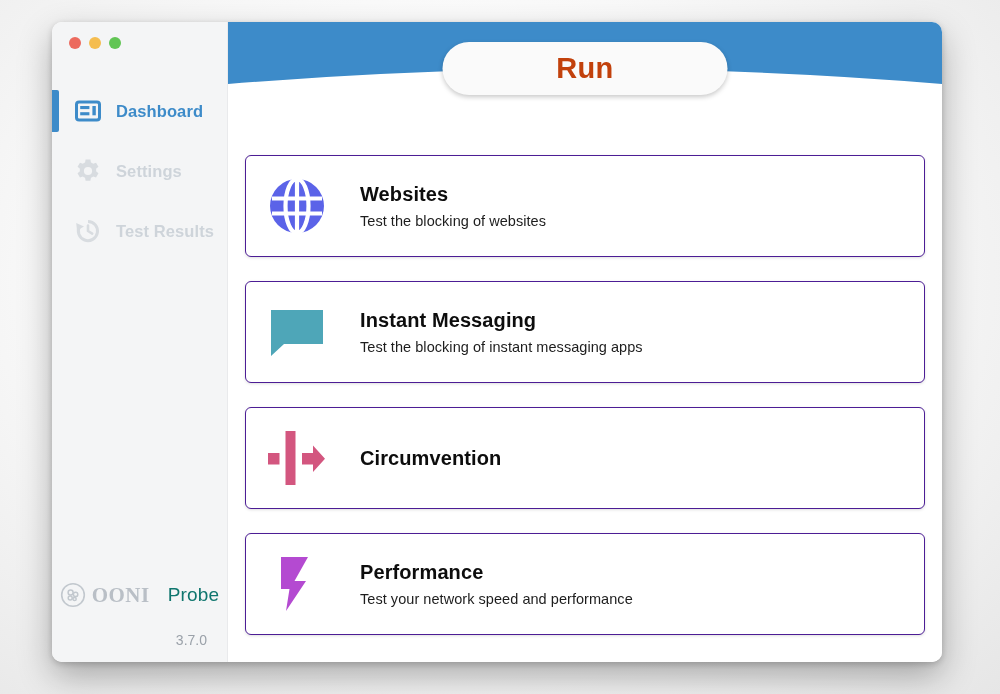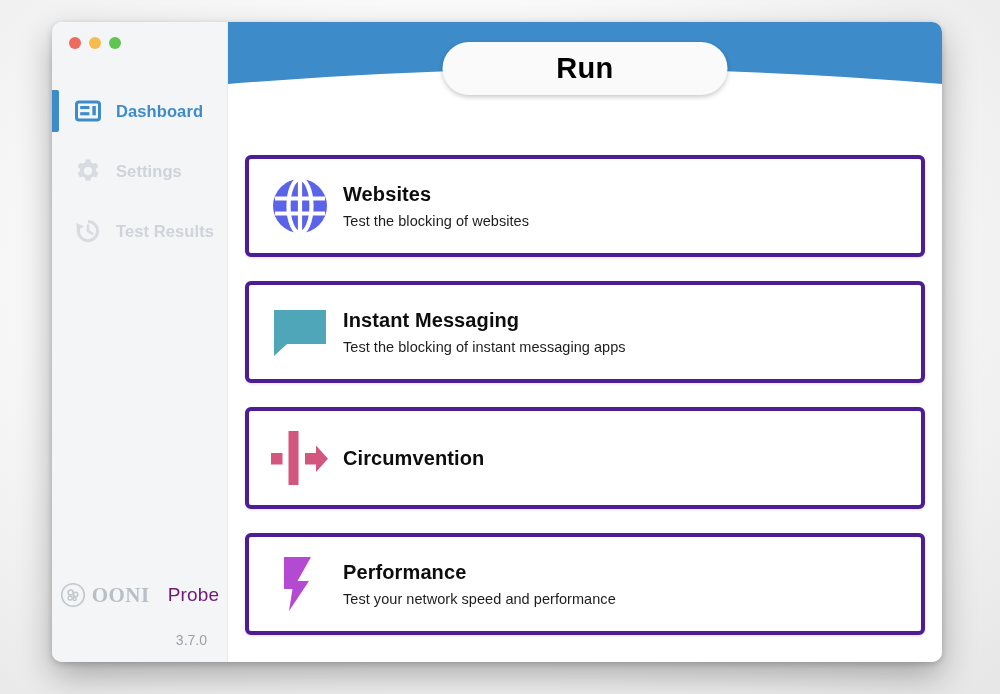--- a/index.html
+++ b/index.html
@@ -109,21 +109,21 @@
     font-size: 21px;
     color: #b9bfc6;
     letter-spacing: 0.5px;
   }
   .brand-sep {
     width: 1px; height: 22px; background: #c9ced4; display: block;
     margin: 0 3px;
   }
   .brand-probe {
     font-size: 19px;
-    color: #701a75;
+    color: #0f766e;
     letter-spacing: 0.2px;
   }
   .brand-version {
     text-align: right;
     font-size: 14px;
     color: #9aa1a9;
     margin-top: 24px;
     padding-right: 2px;
   }
 
@@ -156,21 +156,21 @@
     box-shadow: 0 2px 5px rgba(0,0,0,0.22);
     display: flex;
     align-items: center;
     justify-content: center;
     cursor: pointer;
     z-index: 3;
   }
   .run-button-label {
     font-size: 29px;
     font-weight: bold;
-    color: #000000;
+    color: #c2410c;
     letter-spacing: 0.3px;
     text-align: right;
   }
 
   .last-test {
     position: absolute;
     top: 109px;
     left: 0; width: 100%;
     text-align: center;
     font-size: 15px;
@@ -184,27 +184,27 @@
     top: 133px;
     left: 17px;
     right: 17px;
     display: flex;
     flex-direction: column;
     gap: 24px;
   }
 
   .card {
     background: #ffffff;
-    border: 4px solid #4c1d95;
+    border: 1px solid #4c1d95;
     border-radius: 6px;
     height: 102px;
     display: flex;
     align-items: center;
     padding-left: 22px;
-    gap: 14px;
+    gap: 34px;
     box-shadow: 0 1px 3px rgba(0,0,0,0.13);
     cursor: pointer;
   }
   .card-icon {
     width: 58px; height: 58px;
     flex: 0 0 58px;
     display: flex;
     align-items: center;
     justify-content: center;
   }

